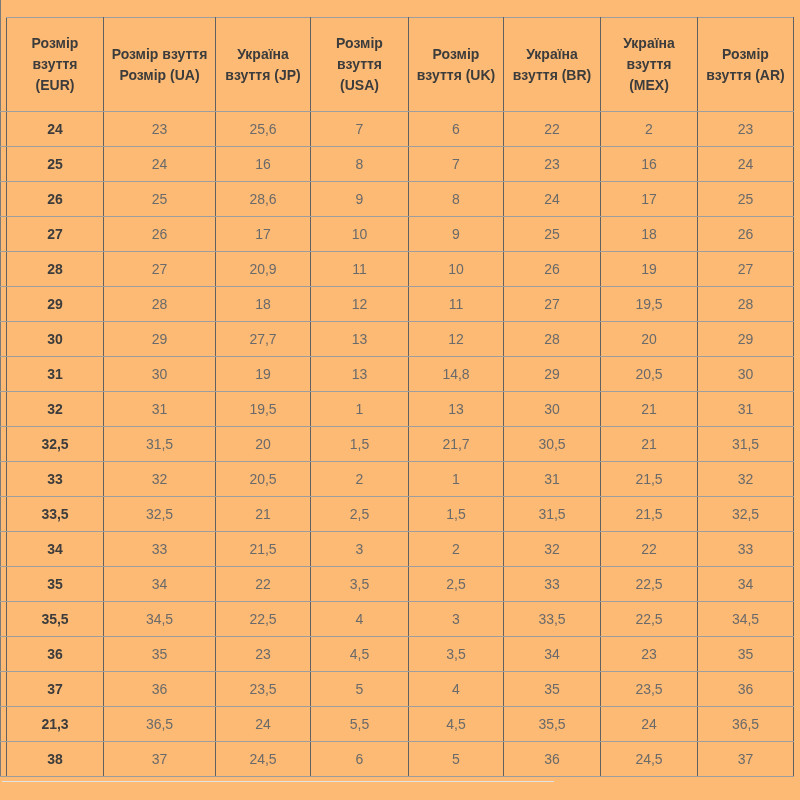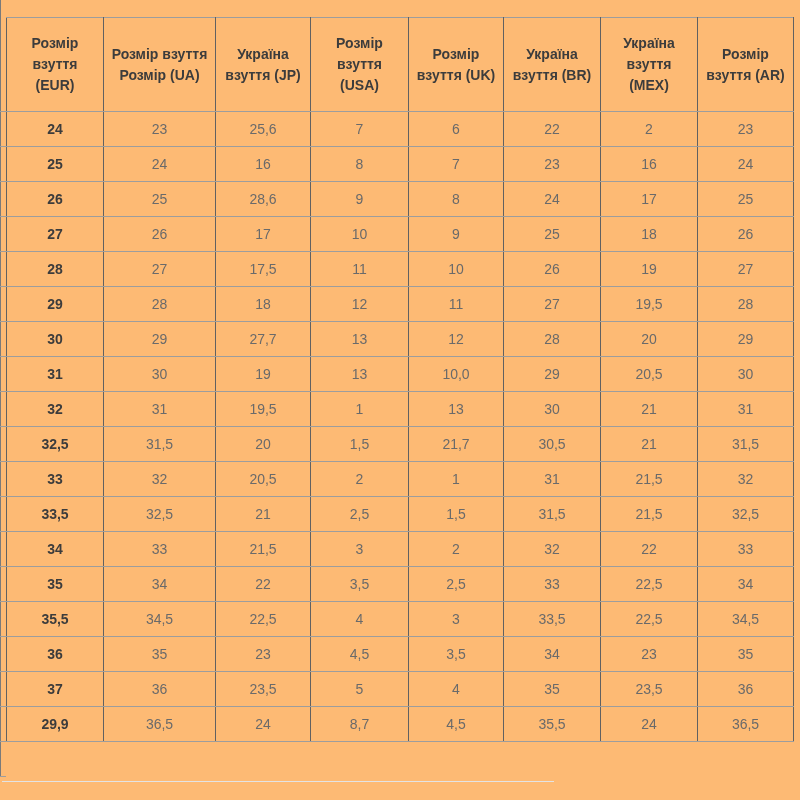--- a/index.html
+++ b/index.html
@@ -153,21 +153,21 @@
           <td>17</td>
           <td>10</td>
           <td>9</td>
           <td>25</td>
           <td>18</td>
           <td>26</td>
         </tr>
         <tr>
           <td>28</td>
           <td>27</td>
-          <td>17,5</td>
+          <td>20,9</td>
           <td>11</td>
           <td>10</td>
           <td>26</td>
           <td>19</td>
           <td>27</td>
         </tr>
         <tr>
           <td>29</td>
           <td>28</td>
           <td>18</td>
@@ -185,21 +185,21 @@
           <td>12</td>
           <td>28</td>
           <td>20</td>
           <td>29</td>
         </tr>
         <tr>
           <td>31</td>
           <td>30</td>
           <td>19</td>
           <td>13</td>
-          <td>10,0</td>
+          <td>14,8</td>
           <td>29</td>
           <td>20,5</td>
           <td>30</td>
         </tr>
         <tr>
           <td>32</td>
           <td>31</td>
           <td>19,5</td>
           <td>1</td>
           <td>13</td>
@@ -281,26 +281,36 @@
           <td>37</td>
           <td>36</td>
           <td>23,5</td>
           <td>5</td>
           <td>4</td>
           <td>35</td>
           <td>23,5</td>
           <td>36</td>
         </tr>
         <tr>
-          <td>29,9</td>
+          <td>21,3</td>
           <td>36,5</td>
           <td>24</td>
-          <td>8,7</td>
+          <td>5,5</td>
           <td>4,5</td>
           <td>35,5</td>
           <td>24</td>
           <td>36,5</td>
+        </tr>
+        <tr>
+          <td>38</td>
+          <td>37</td>
+          <td>24,5</td>
+          <td>6</td>
+          <td>5</td>
+          <td>36</td>
+          <td>24,5</td>
+          <td>37</td>
         </tr>
       </tbody>
   </table>
 
   <div class="bottom-faint-line"></div>
 </div>
 
 </body></html>

